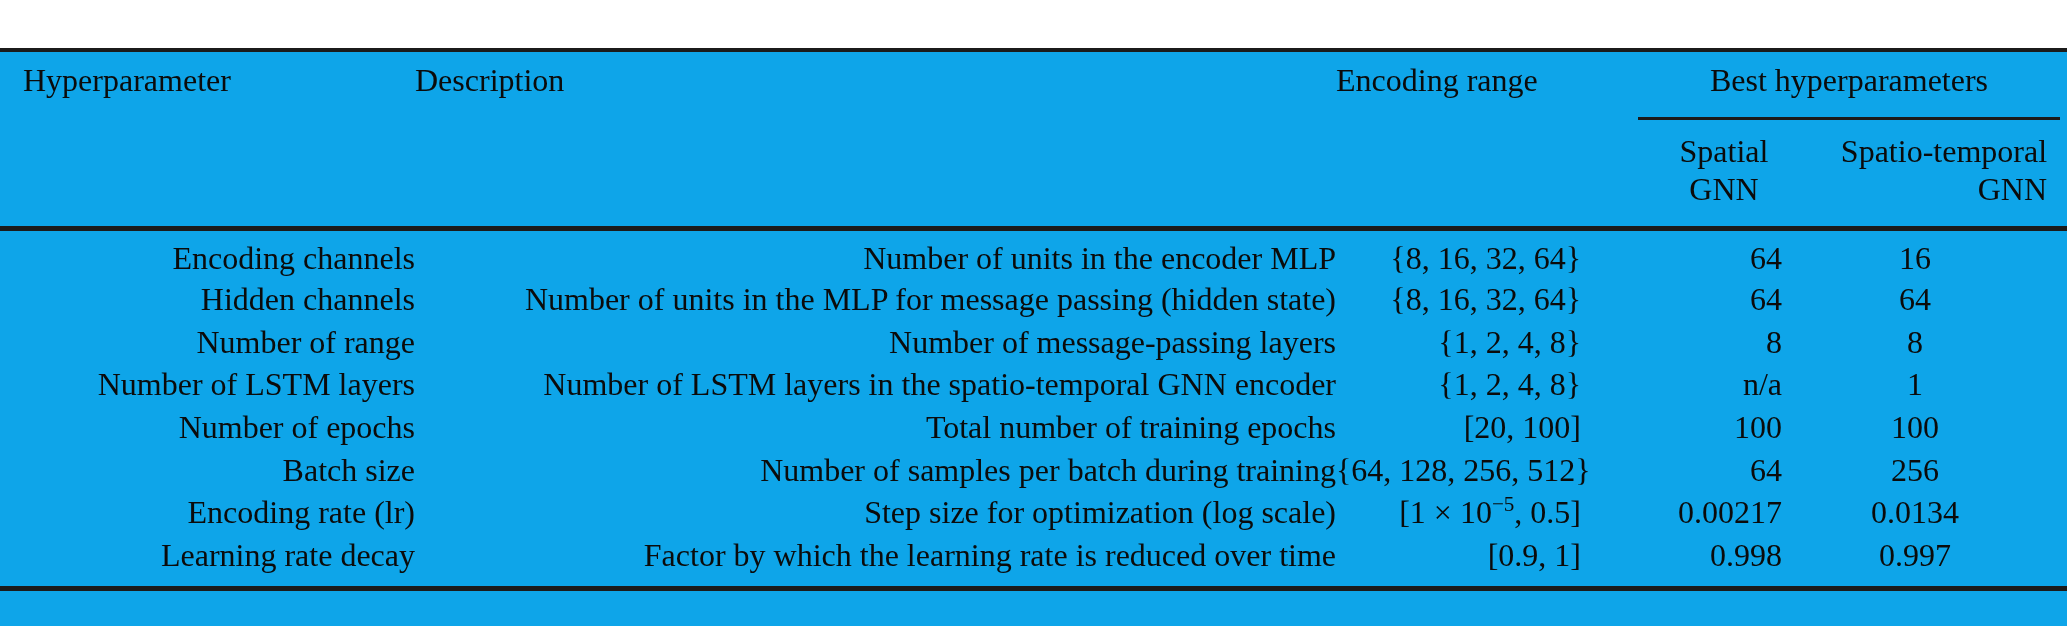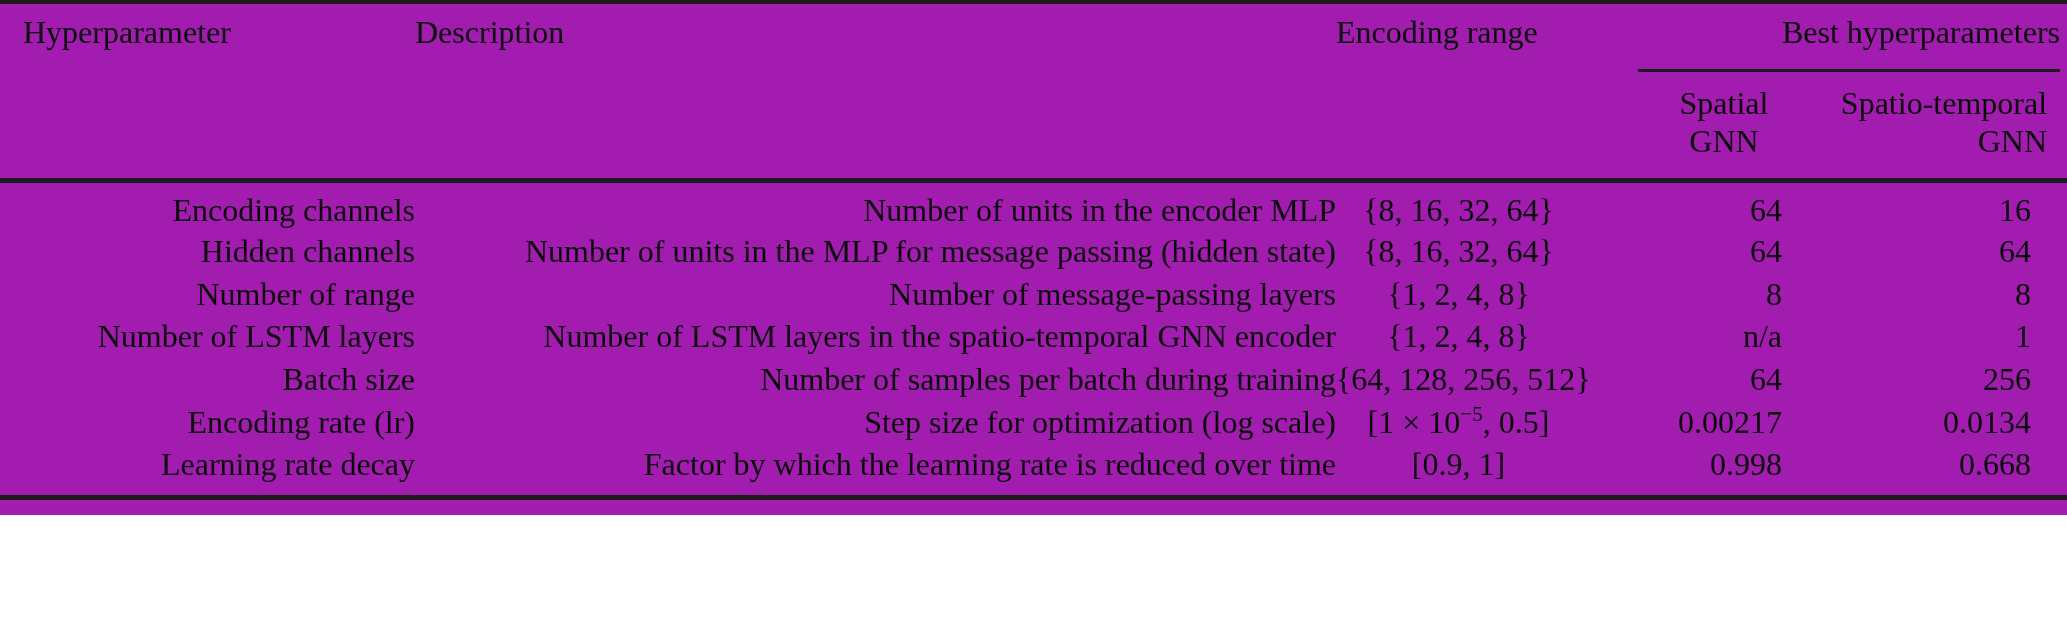--- a/index.html
+++ b/index.html
@@ -2,24 +2,25 @@
 <html><head>
 <meta charset="utf-8">
 <style>
   html, body {
     margin: 0;
     padding: 0;
     background: #ffffff;
   }
   .page {
     width: 2067px;
-    height: 515px;
-    background: #a21caf;
+    height: 578px;
+    background: #0ea5e9;
     overflow: hidden;
     position: relative;
+    margin-top: 48px;
   }
   table.paper-table {
     width: 2067px;
     border-collapse: collapse;
     table-layout: fixed;
     font-family: "Liberation Serif", "DejaVu Serif", serif;
     font-size: 32px;
     color: #0b0b0b;
     border-top: 4px solid #1b1b1b;
     border-bottom: 5px solid #1b1b1b;
@@ -41,21 +42,21 @@
     text-align: left;
   }
   tr.head-a th.pad-left { padding-left: 23px; }
   .best-wrap {
     display: block;
     box-sizing: border-box;
     height: 58px;
     margin-left: 57px;
     margin-right: 7px;
     border-bottom: 3px solid #1b1b1b;
-    text-align: right;
+    text-align: center;
     padding-top: 0px;
   }
 
   
   tr.head-b { height: 108px; }
   tr.head-b th {
     vertical-align: top;
     padding-top: 12px;
     line-height: 38px;
     border-bottom: 5px solid #1b1b1b; 
@@ -68,23 +69,23 @@
   tbody tr.first { height: 49.7px; }
   tbody tr.first td { padding-top: 7px; }
   tbody td {
     vertical-align: middle;
     line-height: 32px;
     white-space: nowrap;
     overflow: visible;
   }
   td.c-hyp   { padding-left: 23px; text-align: right; }
   td.c-desc  { text-align: right; }
-  td.c-range { text-align: center; }
+  td.c-range { text-align: right; }
   td.c-spat  { text-align: right; }
-  td.c-sptm  { text-align: right; padding-right: 36px; }
+  td.c-sptm  { text-align: center; padding-right: 19px; }
 
   tr.spacer { height: 12px; }
 
   sup.exp {
     font-size: 66%;
     vertical-align: super;
     line-height: 0;
   }
 </style>
 </head>
@@ -145,38 +146,45 @@
         <td class="c-sptm">8</td>
       </tr>
       <tr>
         <td class="c-hyp">Number of LSTM layers</td>
         <td class="c-desc">Number of LSTM layers in the spatio-temporal GNN encoder</td>
         <td class="c-range"><span>{1, 2, 4, 8}</span><sup class="exp"></sup><span></span></td>
         <td class="c-spat">n/a</td>
         <td class="c-sptm">1</td>
       </tr>
       <tr>
+        <td class="c-hyp">Number of epochs</td>
+        <td class="c-desc">Total number of training epochs</td>
+        <td class="c-range"><span>[20, 100]</span><sup class="exp"></sup><span></span></td>
+        <td class="c-spat">100</td>
+        <td class="c-sptm">100</td>
+      </tr>
+      <tr>
         <td class="c-hyp">Batch size</td>
         <td class="c-desc">Number of samples per batch during training</td>
         <td class="c-range"><span>{64, 128, 256, 512}</span><sup class="exp"></sup><span></span></td>
         <td class="c-spat">64</td>
         <td class="c-sptm">256</td>
       </tr>
       <tr>
         <td class="c-hyp">Encoding rate (lr)</td>
         <td class="c-desc">Step size for optimization (log scale)</td>
         <td class="c-range"><span>[1 × 10</span><sup class="exp">−5</sup><span>, 0.5]</span></td>
         <td class="c-spat">0.00217</td>
         <td class="c-sptm">0.0134</td>
       </tr>
       <tr>
         <td class="c-hyp">Learning rate decay</td>
         <td class="c-desc">Factor by which the learning rate is reduced over time</td>
         <td class="c-range"><span>[0.9, 1]</span><sup class="exp"></sup><span></span></td>
         <td class="c-spat">0.998</td>
-        <td class="c-sptm">0.668</td>
+        <td class="c-sptm">0.997</td>
       </tr>
       <tr class="spacer">
         <td colspan="5"></td>
       </tr>
     </tbody>
   </table>
 </div>
 
 </body></html>

